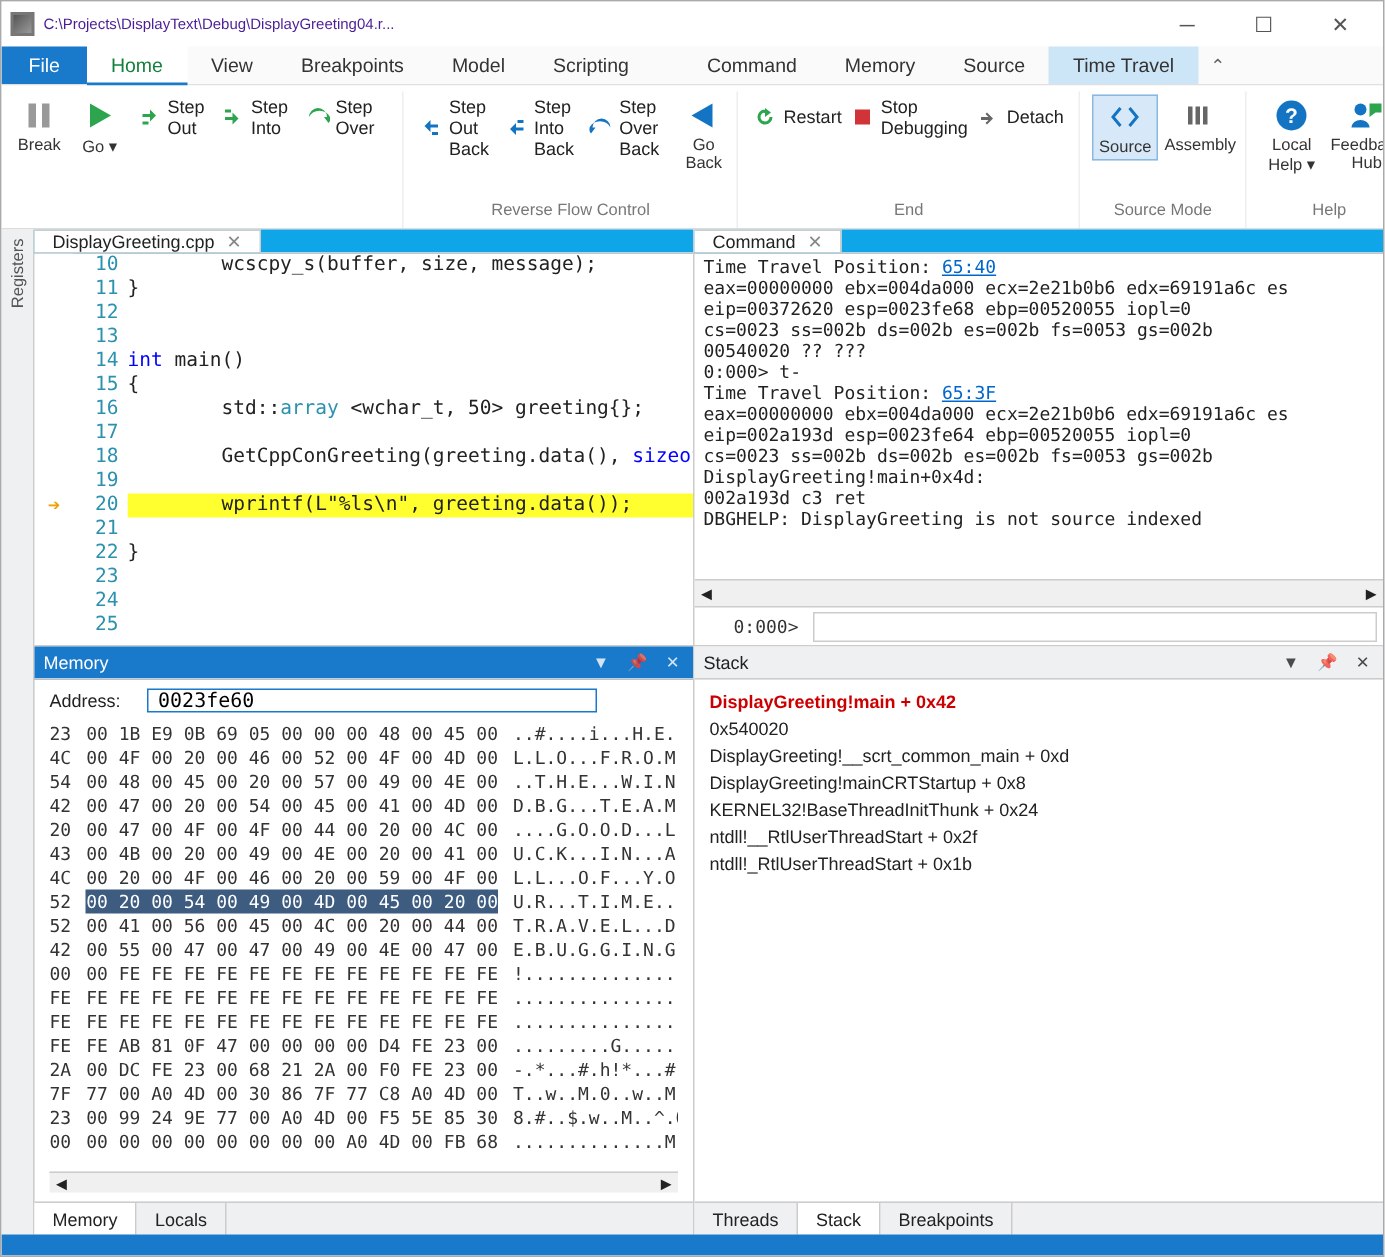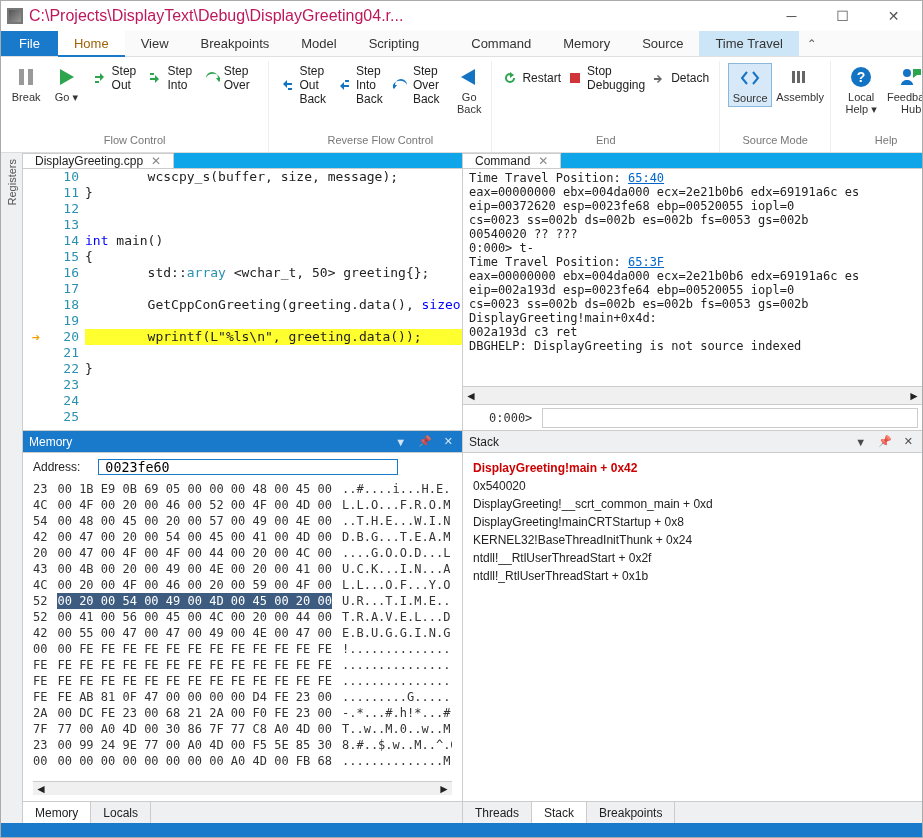--- a/index.html
+++ b/index.html
@@ -20,21 +20,21 @@
   .titlebar {
     height: 30px;
     display: flex;
     align-items: center;
     padding: 0 6px;
     gap: 6px;
     background: #fff;
   }
   .titlebar .app-icon { width: 16px; height: 16px; background: #777; position: relative; }
   .titlebar .app-icon::after { content:""; position:absolute; inset:2px; background:linear-gradient(135deg,#555,#999); }
-  .title-text { flex: 0 0 auto; font-size: 16px; color:#be185d; }
+  .title-text { flex: 0 0 auto; font-size: 10px; color:#4c1d95; }
   .title-spacer { flex: 1; }
   .win-btn {
     width: 45px; height: 30px; display:flex; align-items:center; justify-content:center;
     color:#555; font-size:14px;
   }
   
   .menubar {
     height: 26px;
     display: flex;
     align-items: stretch;
@@ -49,21 +49,21 @@
     font-size: 13px;
   }
   .menubar .tab {
     padding: 0 16px;
     display:flex; align-items:center;
     font-size: 13px;
     color:#333;
     border-right: 0;
   }
   .menubar .tab.active {
-    color: #a16207;
+    color: #15803d;
     border-bottom: 2px solid #1979ca;
     margin-bottom:-1px;
     background:#fff;
   }
   .menubar .tab.highlight { background:#cde6f7; }
   .menubar .chevron { width:26px; display:flex;align-items:center;justify-content:center;color:#666;}
   
   .ribbon {
     display: flex;
     border-bottom: 1px solid #dcdcdc;
@@ -232,21 +232,20 @@
           <span>Step Into</span>
         </div>
         <div class="small-btn">
           <svg viewBox="0 0 16 16">
               <path d="M2 8a6 6 0 0 1 12 0h-2l3 4 3-4h-2A8 8 0 0 0 2 8z" fill="#2da44e"></path>
             </svg>
           <span>Step Over</span>
         </div>
       </div>
     </div>
-    <div class="ribbon-group-label">Flow Control</div>
   </div>
 
   <div class="ribbon-group">
     <div class="ribbon-group-body">
       <div class="stackv">
         <div class="small-btn">
           <svg viewBox="0 0 16 16">
               <path d="M13 13H9v-2h4zM8 3 4 7l4 4V8h5V6H8z" fill="#1474c4"></path>
             </svg>
           <span>Step Out Back</span>

